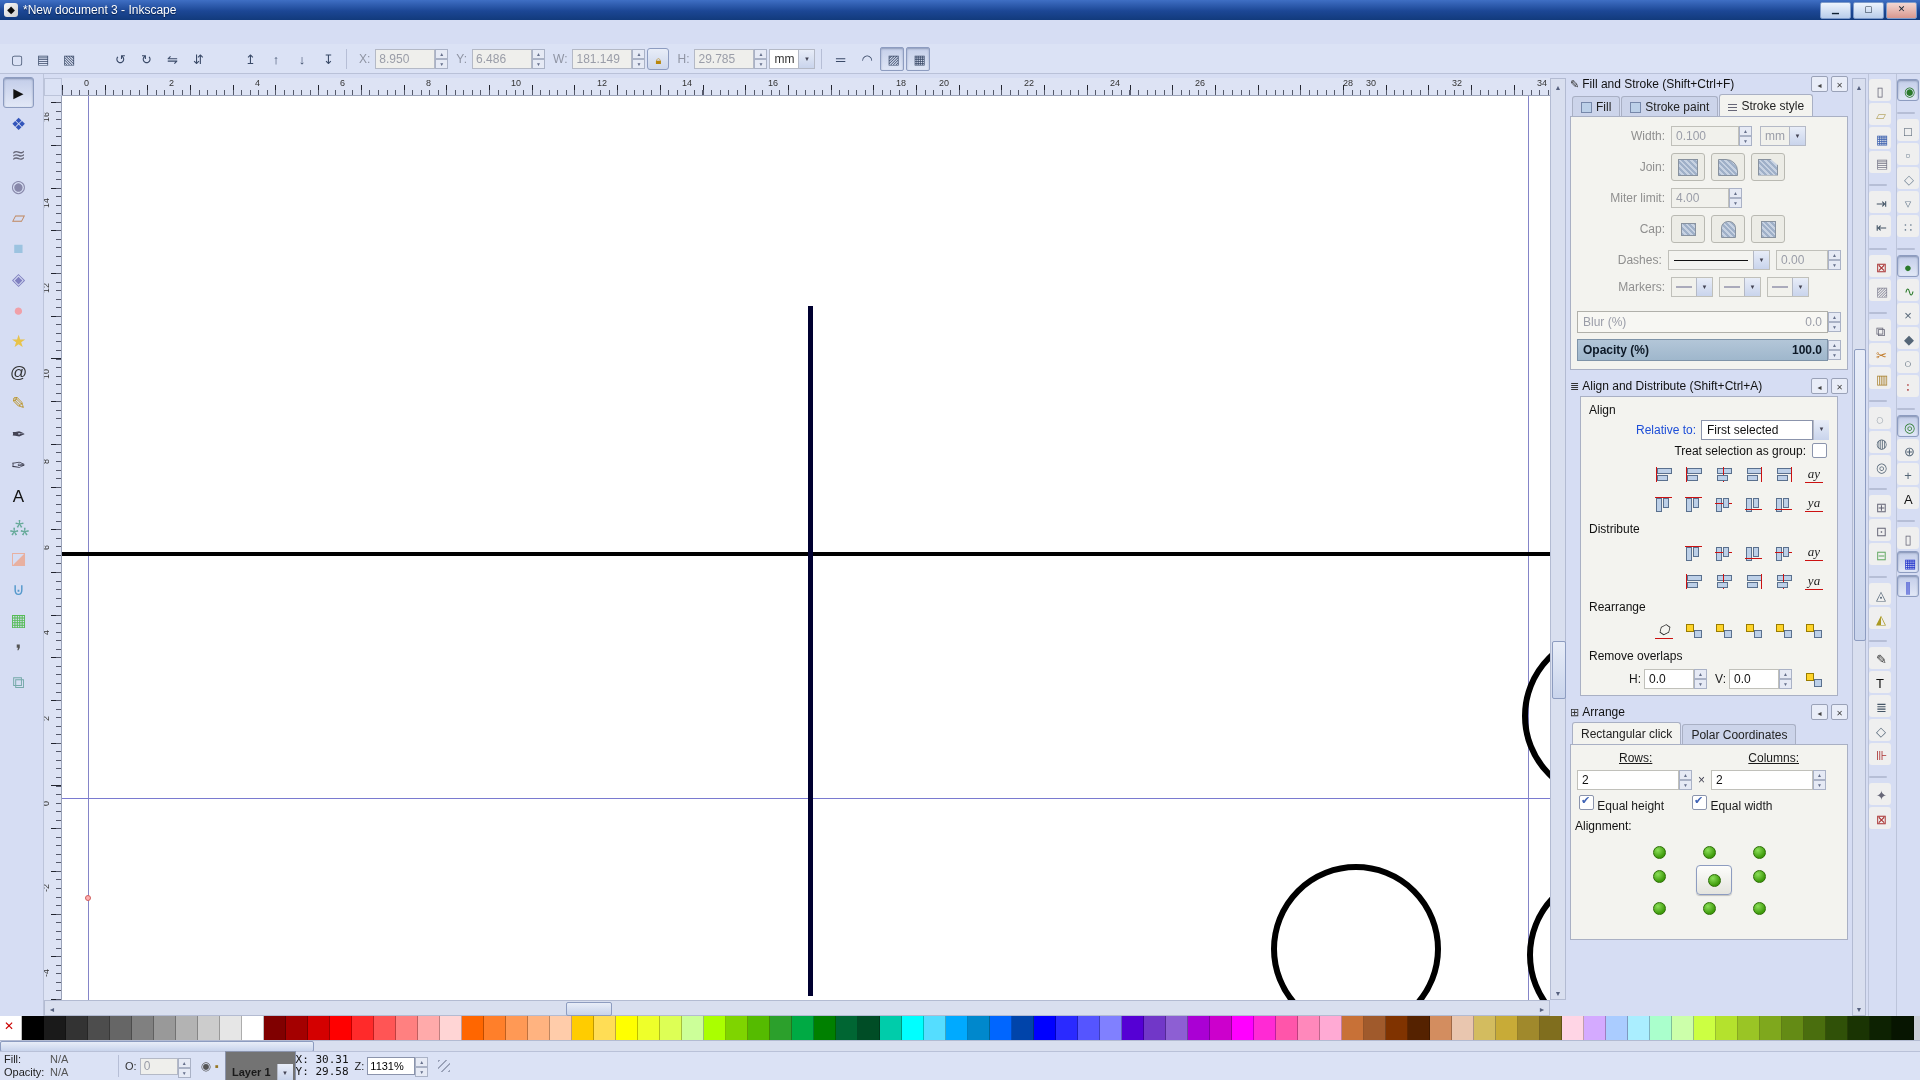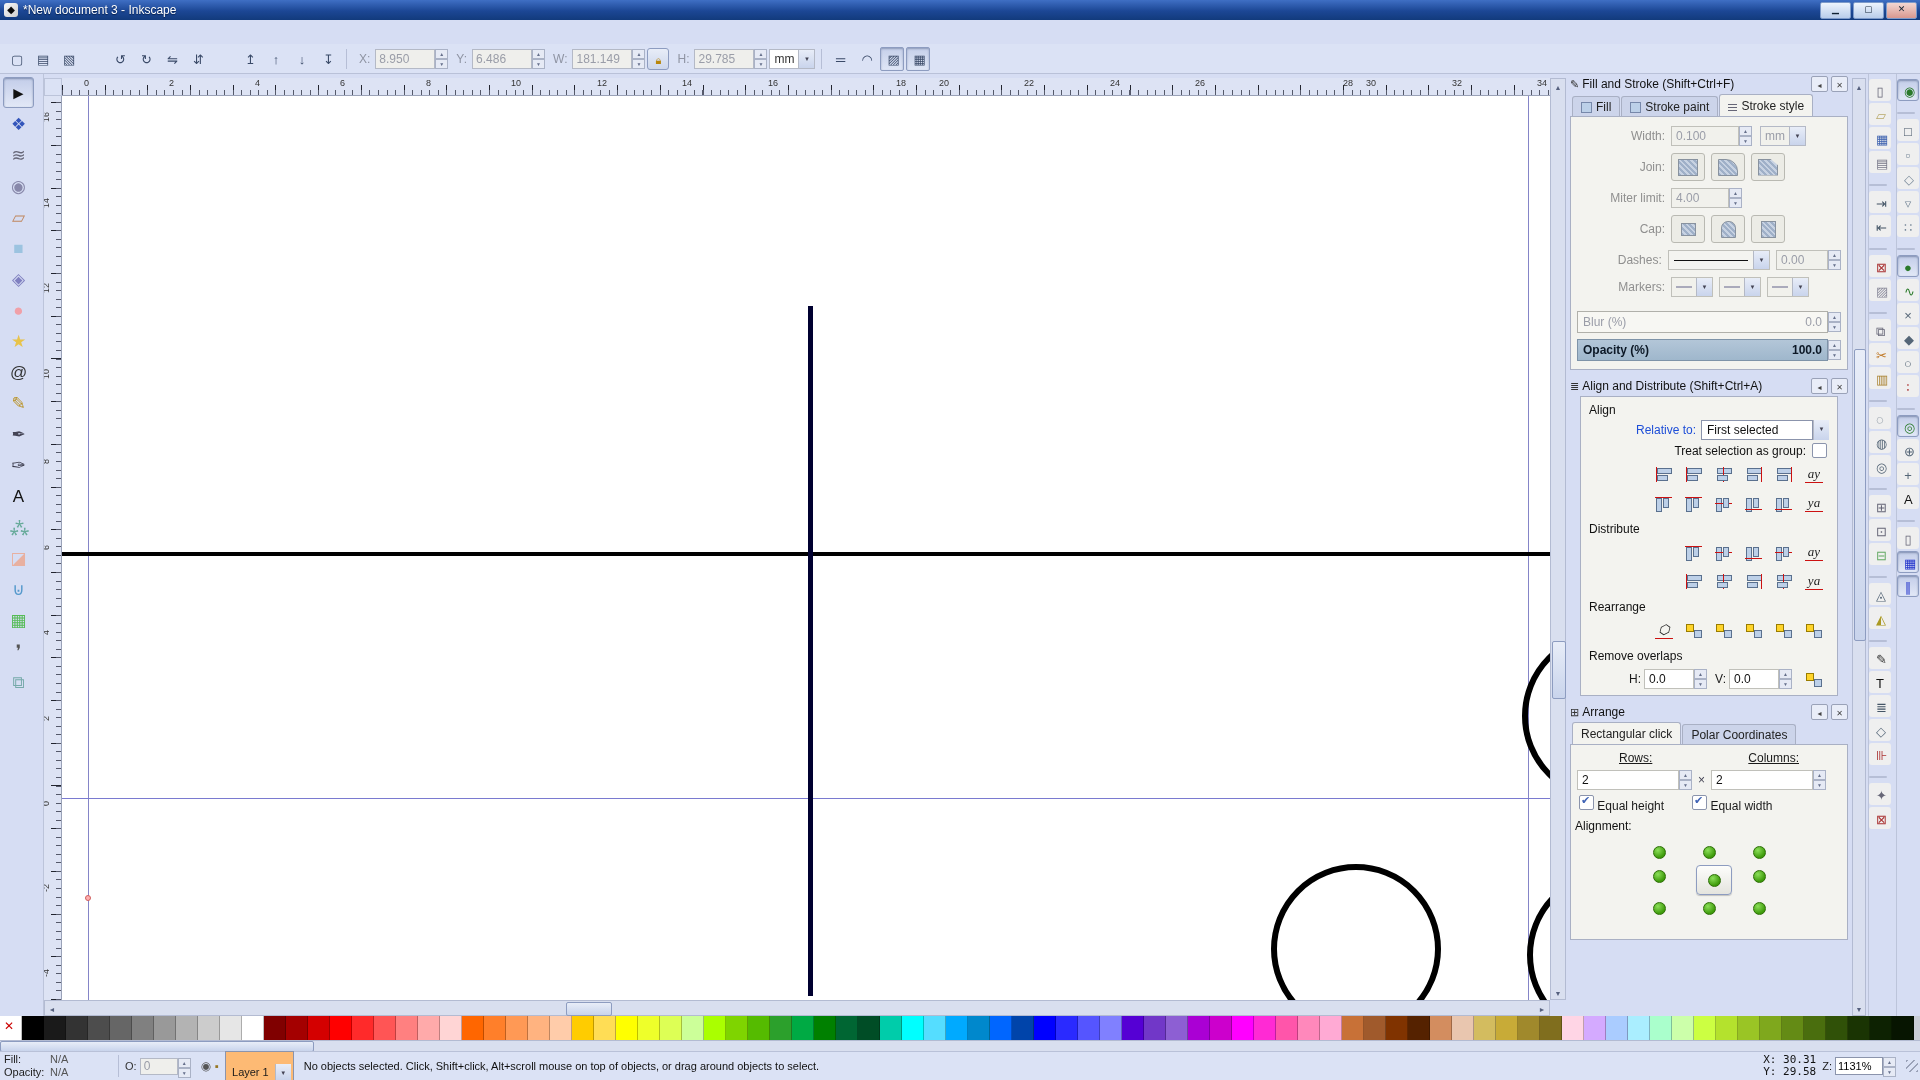--- a/index.html
+++ b/index.html
@@ -130,21 +130,21 @@
   .swatch{width:22px;height:24px;flex:0 0 auto;border-right:1px solid rgba(0,0,0,.25);box-sizing:border-box;}
   .swatch.none{background:#fff;position:relative;}
   .swatch.none::before{content:"✕";position:absolute;left:4px;top:3px;color:#c00;font-size:12px;}
   #palscroll{position:absolute;left:0;top:1040px;width:1920px;height:11px;background:#d9dfef;border-top:1px solid #b3bbd2;box-sizing:border-box;}
   #palscroll .sthumb{left:0;top:0;width:312px;height:9px;}
   
   #statusbar{position:absolute;left:0;top:1051px;width:1920px;height:29px;background:#dbe2f5;border-top:1px solid #b9c1d8;display:flex;align-items:center;box-sizing:border-box;font-size:11px;}
   #fs-ind{width:108px;padding-left:4px;line-height:13px;}
   #fs-ind .r{display:flex;} #fs-ind .l{width:46px;color:#222;} #fs-ind .v{color:#555;}
   .sb-sep{width:1px;height:22px;background:#b6bed6;margin:0 6px;}
-  #layerbox{display:flex;align-items:center;border:1px solid #8b94ac;background:#fdba74;height:18px;padding:11px 2px 0 6px;}
+  #layerbox{display:flex;align-items:center;border:1px solid #8b94ac;background:#737373;height:18px;padding:11px 2px 0 6px;font-weight:bold;}
   #statusmsg{margin-left:10px;color:#111;flex:1;}
   #coords{font-family:"DejaVu Sans Mono",monospace;font-size:11px;line-height:12px;color:#111;text-align:right;margin-right:6px;}
   #zoombox{display:flex;align-items:center;margin-right:10px;}
   #zoombox input{width:42px;height:16px;border:1px solid #8b94ac;font-size:11px;padding:0 2px;font-family:"Liberation Sans",sans-serif;}
   .grip{width:12px;height:12px;margin-right:2px;background:repeating-linear-gradient(135deg,#9aa2b8 0 2px,transparent 2px 5px);}
 </style>
 </head>
 <body>
 
 <div id="app">
@@ -791,21 +791,20 @@
           <i class="up"></i>
           <i class="dn"></i>
         </span>
       </span>
     <span style="margin:0 4px 0 10px;font-size:12px;color:#555;">◉</span>
     <span style="margin-right:6px;font-size:11px;color:#977722;">▪</span>
     <span id="layerbox">
       <span>Layer 1</span>
       <span class="ddb" style="margin-left:6px;height:16px;"></span>
     </span>
-    <span id="statusmsg">No objects selected. Click, Shift+click, Alt+scroll mouse on top of objects, or drag around objects to select.</span>
     <div id="coords">
       <div><span>X:</span> <span>30.31</span></div>
       <div><span>Y:</span> <span>29.58</span></div>
     </div>
     <span id="zoombox">
       <span style="margin-right:3px;">Z:</span>
       <input readonly="" value="1131%" style="">
       <span class="spin" style="height:18px;">
           <i class="up"></i>
           <i class="dn"></i>

